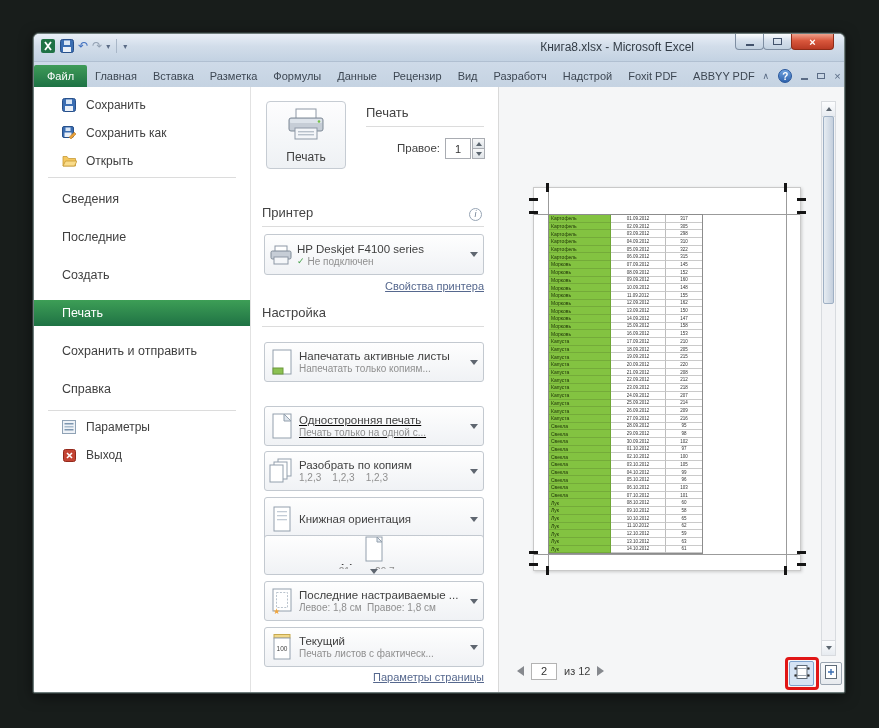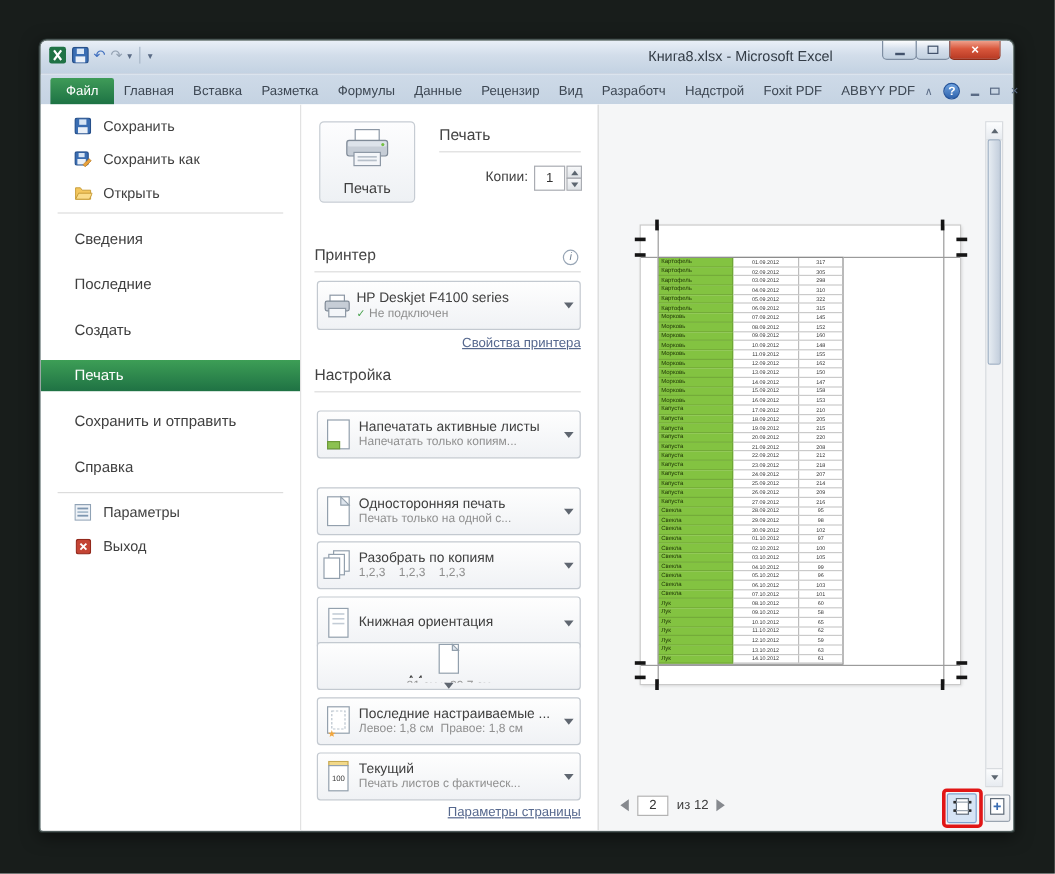--- a/index.html
+++ b/index.html
@@ -44,21 +44,21 @@
     width: 43px; color: #fff; border-color: #8e2b17;
     background: linear-gradient(#efa18c, #d9573c 45%, #b83a24);
     font-size: 11px; font-weight: bold;
   }
   .glyph-min { width: 8px; height: 2px; background: #42526b; margin-top: 6px; }
   .glyph-max { width: 9px; height: 7px; border: 1px solid #42526b; }
   
   .tabrow {
     position: absolute; left: 0; top: 28px; right: 0; height: 25px;
     background: linear-gradient(#cedae8, #c5d3e2);
-    display: flex; align-items: flex-end; padding-left: 8px;
+    display: flex; align-items: flex-end; padding-left: 0;
   }
   .tab {
     height: 22px; line-height: 22px; padding: 0 8px; font-size: 11px; color: #3d4753;
     white-space: nowrap;
   }
   .tab.active {
     background: linear-gradient(#3f9b58, #1d7244);
     color: #fff; border-radius: 2px 2px 0 0; padding: 0 13px;
   }
   .tabrow-right { margin-left: auto; display: flex; align-items: center; gap: 9px; padding: 0 12px 4px 0; }
@@ -359,21 +359,21 @@
               <rect x="13" y="27" width="16" height="1.4" fill="#b7c0ca"></rect>
             </svg></span>
         <span class="print-big-label">Печать</span>
       </div>
 
       <div class="hdr hdr-print">
         <span>Печать</span>
       </div>
 
       <div class="copies-row">
-        <span class="copies-label">Копии:</span>
+        <span class="copies-label">Правое:</span>
         <span class="spin spin-copies">
           <span class="spin-val" style="width:26px;">1</span>
           <span class="spin-ctrl">
             <span>
                 <i class="t-up"></i>
               </span>
             <span>
                 <i class="t-down"></i>
               </span>
           </span>
@@ -421,21 +421,21 @@
               </svg>
             </span>
             <span class="dd-text">
               <span class="dd-title">Напечатать активные листы</span>
               <span class="dd-sub">Напечатать только копиям...</span>
             </span>
             <span class="dd-arrow">
               <i></i>
             </span>
           </div>
-          <div class="dd" style="top: 319px;">
+          <div class="dd" style="top: 319px; text-decoration: underline;">
             <span class="dd-icon">
               <svg width="20" height="26" viewBox="0 0 20 26">
                 <rect x="1" y="1" width="18" height="24" fill="#fff" stroke="#93a0ad"></rect>
                 <path d="M12 1l7 7h-7z" fill="#dfe6ee" stroke="#93a0ad"></path>
               </svg>
             </span>
             <span class="dd-text">
               <span class="dd-title">Односторонняя печать</span>
               <span class="dd-sub">Печать только на одной с...</span>
             </span>

